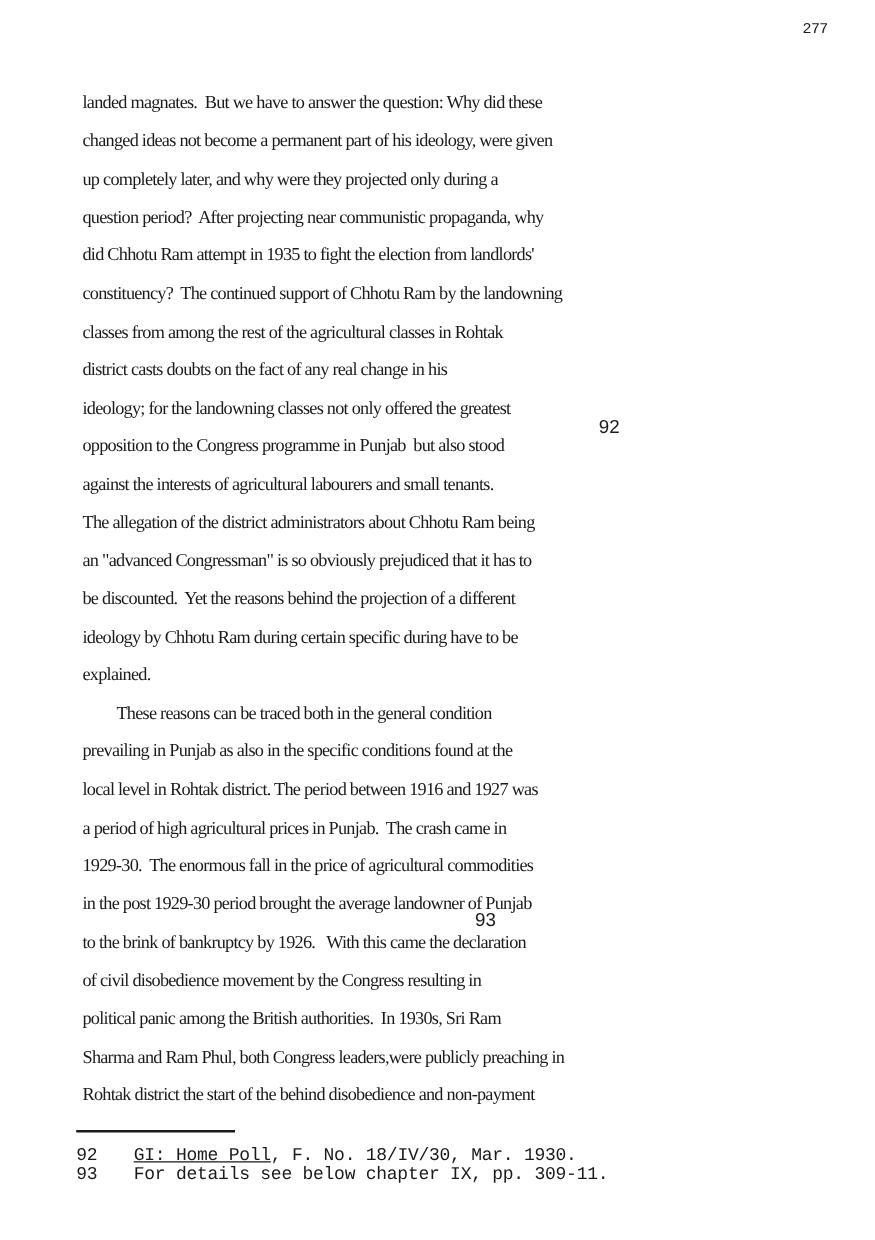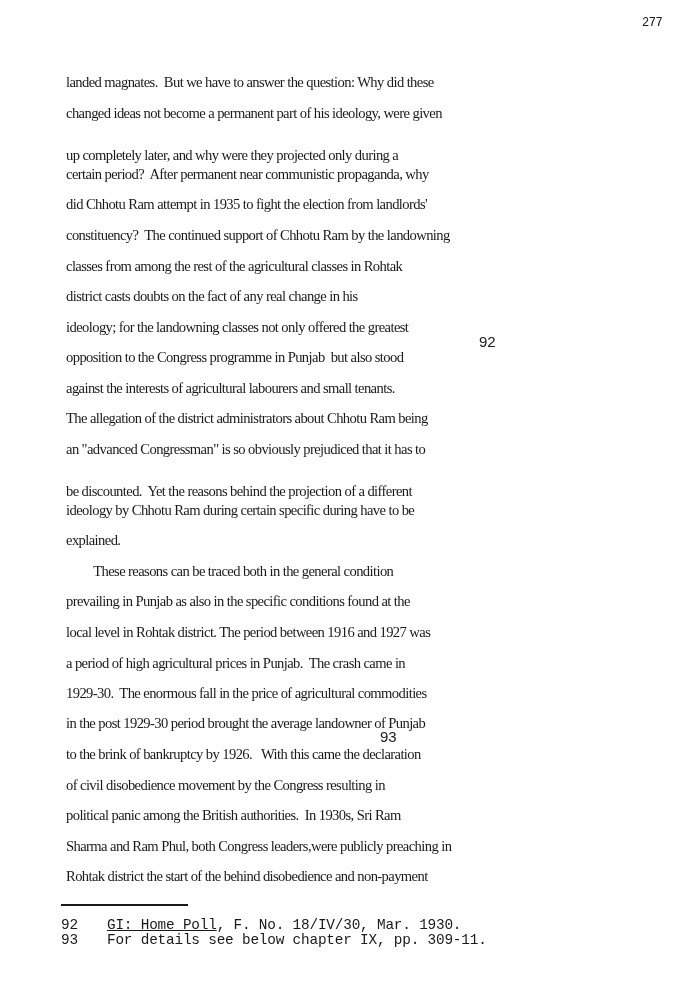--- a/index.html
+++ b/index.html
@@ -58,33 +58,33 @@
   </style>
 </head>
 <body>
 
 <div>
   <div class="page-number">277</div>
 
   <div>
     <div class="line" style="top:73px">landed magnates.  But we have to answer the question: Why did these</div>
     <div class="line" style="top:104px">changed ideas not become a permanent part of his ideology, were given</div>
-    <div class="line" style="top:146px">up completely later, and why were they projected only during a</div>
-    <div class="line" style="top:165px">certain period?  After permanent near communistic propaganda, why</div>
+    <div class="line" style="top:135px">up completely later, and why were they projected only during a</div>
+    <div class="line" style="top:165px">question period?  After projecting near communistic propaganda, why</div>
     <div class="line" style="top:195px">did Chhotu Ram attempt in 1935 to fight the election from landlords'</div>
     <div class="line" style="top:226px">constituency?  The continued support of Chhotu Ram by the landowning</div>
     <div class="line" style="top:257px">classes from among the rest of the agricultural classes in Rohtak</div>
     <div class="line" style="top:287px">district casts doubts on the fact of any real change in his</div>
     <div class="line" style="top:318px">ideology; for the landowning classes not only offered the greatest</div>
     <div class="sup" style="top:334px; left:479px">92</div>
     <div class="line" style="top:348px">opposition to the Congress programme in Punjab  but also stood</div>
     <div class="line" style="top:379px">against the interests of agricultural labourers and small tenants.</div>
     <div class="line" style="top:409px">The allegation of the district administrators about Chhotu Ram being</div>
     <div class="line" style="top:440px">an "advanced Congressman" is so obviously prejudiced that it has to</div>
-    <div class="line" style="top:482px">be discounted.  Yet the reasons behind the projection of a different</div>
+    <div class="line" style="top:470px">be discounted.  Yet the reasons behind the projection of a different</div>
     <div class="line" style="top:501px">ideology by Chhotu Ram during certain specific during have to be</div>
     <div class="line" style="top:531px">explained.</div>
 
     <div class="line" style="top:562px">         These reasons can be traced both in the general condition</div>
     <div class="line" style="top:592px">prevailing in Punjab as also in the specific conditions found at the</div>
     <div class="line" style="top:623px">local level in Rohtak district. The period between 1916 and 1927 was</div>
     <div class="line" style="top:654px">a period of high agricultural prices in Punjab.  The crash came in</div>
     <div class="line" style="top:684px">1929-30.  The enormous fall in the price of agricultural commodities</div>
     <div class="line" style="top:714px">in the post 1929-30 period brought the average landowner of Punjab</div>
     <div class="sup" style="top:729px; left:380px">93</div>

